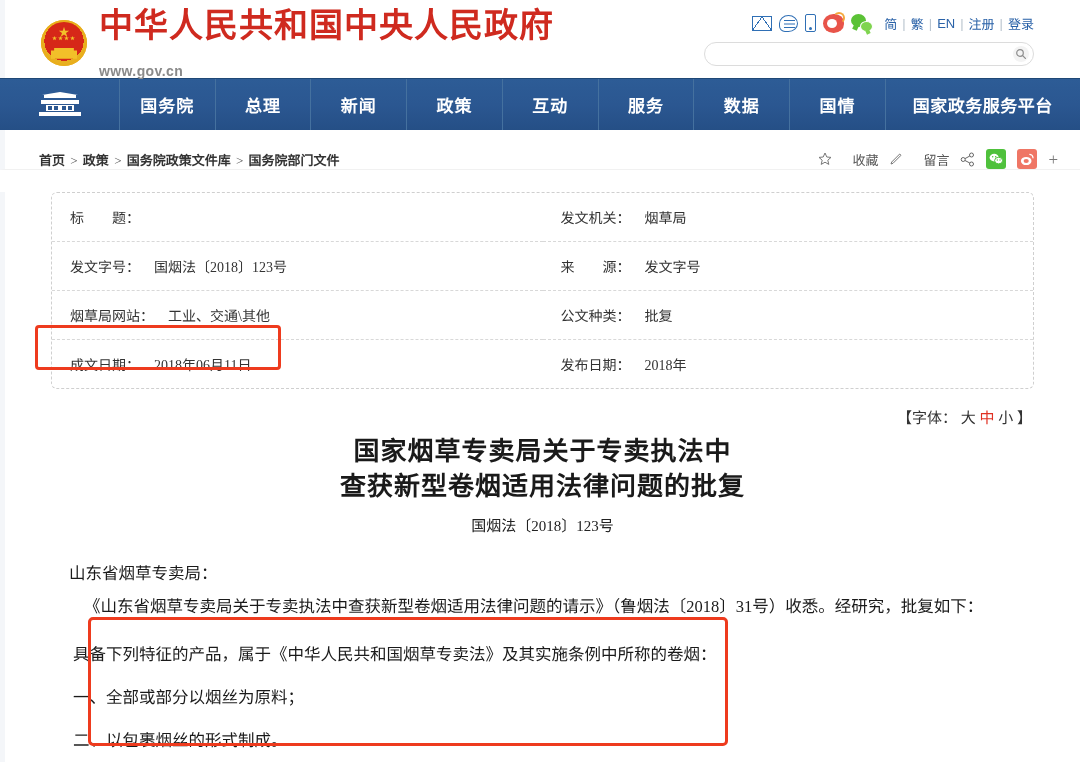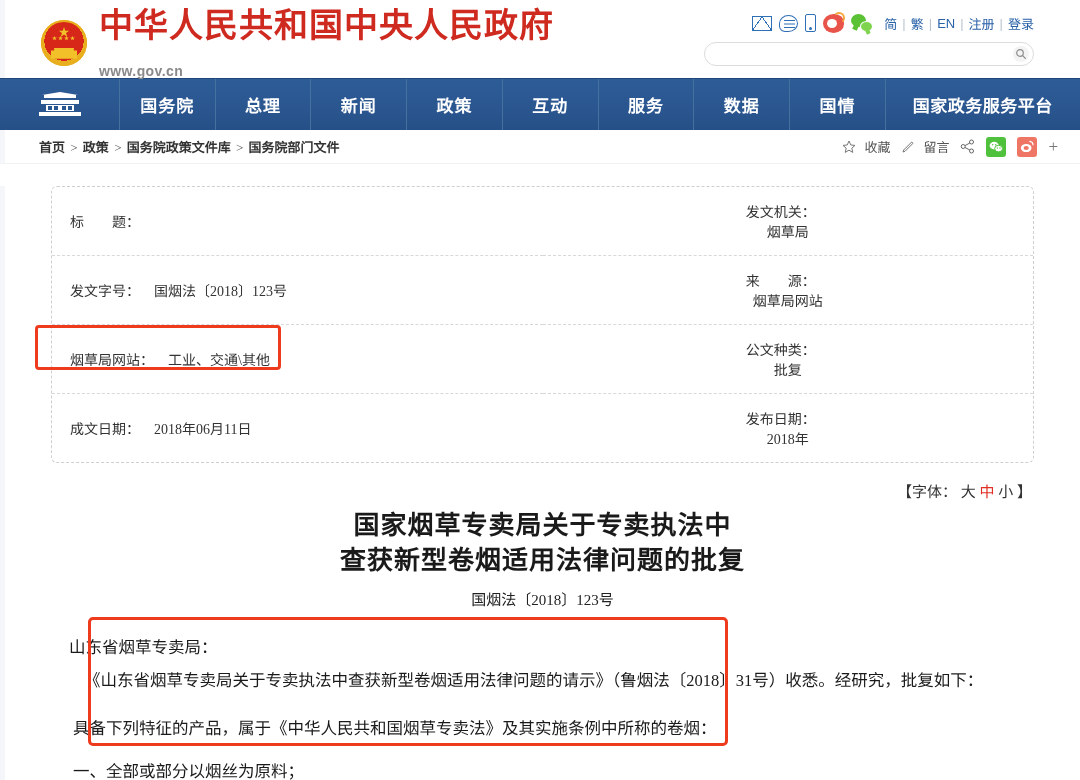--- a/index.html
+++ b/index.html
@@ -136,49 +136,49 @@
     font-family:"Liberation Sans","DejaVu Sans",sans-serif;
     border-right:1px solid #45719f;
     letter-spacing: 1px;
     cursor: pointer;
   }
   .nav-item.wide { flex: 2.05; letter-spacing: 0.5px; }
   .nav-item:last-child { border-right:0; }
 
   
   .crumbbar {
-    height: 34px; display:flex; align-items:center;
+    height: 40px; display:flex; align-items:flex-end;
     padding: 0 22px 0 34px; border-left:5px solid #f4f6f9;
     border-bottom: 1px solid #f1f1f1;
   }
   .crumb { font-size:13px; color:#333; font-weight:700; }
   .crumb a { color:#333; text-decoration:none; }
   .crumb .gt { font-weight:400; color:#555; margin: 0 2px; }
   .crumb-right { margin-left:auto; display:flex; align-items:center; gap:11px; }
-  .cr-item { display:flex; align-items:center; gap:8px; font-size:13px; color:#555; cursor:pointer;}
+  .cr-item { display:flex; align-items:center; gap:20px; font-size:13px; color:#555; cursor:pointer;}
   .cr-item svg { display:block; }
   .sq { width:20px;height:20px;border-radius:3px;display:flex;align-items:center;justify-content:center;}
   .sq.green { background:#4fc13c; }
   .sq.red { background:#ef7665; }
   .plus { font-size:17px; color:#777; line-height:1; }
 
   
   .content { padding: 0 46px 0 46px; border-left:5px solid #f4f6f9; }
   .meta {
     margin: 22px 0 0 0;
     border: 1px dashed #cfcfcf; border-radius: 6px;
     display:grid; grid-template-columns: 1fr 1fr;
     position: relative;
   }
   .meta-cell {
     padding: 14px 18px; font-size: 14px; color:#333;
     display:flex; align-items:center; min-height: 46px;
     border-bottom: 1px dashed #d8d8d8;
   }
-  .meta-cell.r { border-left: 0; flex-direction: column; }
+  .meta-cell.r { border-left: 0; }
   .meta .meta-cell:nth-last-child(-n+2) { border-bottom: 0; }
   .meta-label { color:#333; white-space:pre; margin-right: 14px; }
   .meta-value { color:#333; }
 
   .hl-box1 {
     position:absolute;
     left: 35px; top: 325px; width: 246px; height: 45px;
     border: 3px solid #ee3b1e; border-radius: 4px;
     pointer-events:none;
   }
@@ -356,21 +356,21 @@
       <div class="meta-cell r">
         <span class="meta-label">发文机关：</span>
         <span class="meta-value">烟草局</span>
       </div>
       <div class="meta-cell">
         <span class="meta-label">发文字号：</span>
         <span class="meta-value">国烟法〔2018〕123号</span>
       </div>
       <div class="meta-cell r">
         <span class="meta-label">来　　源：</span>
-        <span class="meta-value">烟草局网站</span>
+        <span class="meta-value">发文字号</span>
       </div>
       <div class="meta-cell">
         <span class="meta-label">烟草局网站：</span>
         <span class="meta-value">工业、交通\其他</span>
       </div>
       <div class="meta-cell r">
         <span class="meta-label">公文种类：</span>
         <span class="meta-value">批复</span>
       </div>
       <div class="meta-cell">

